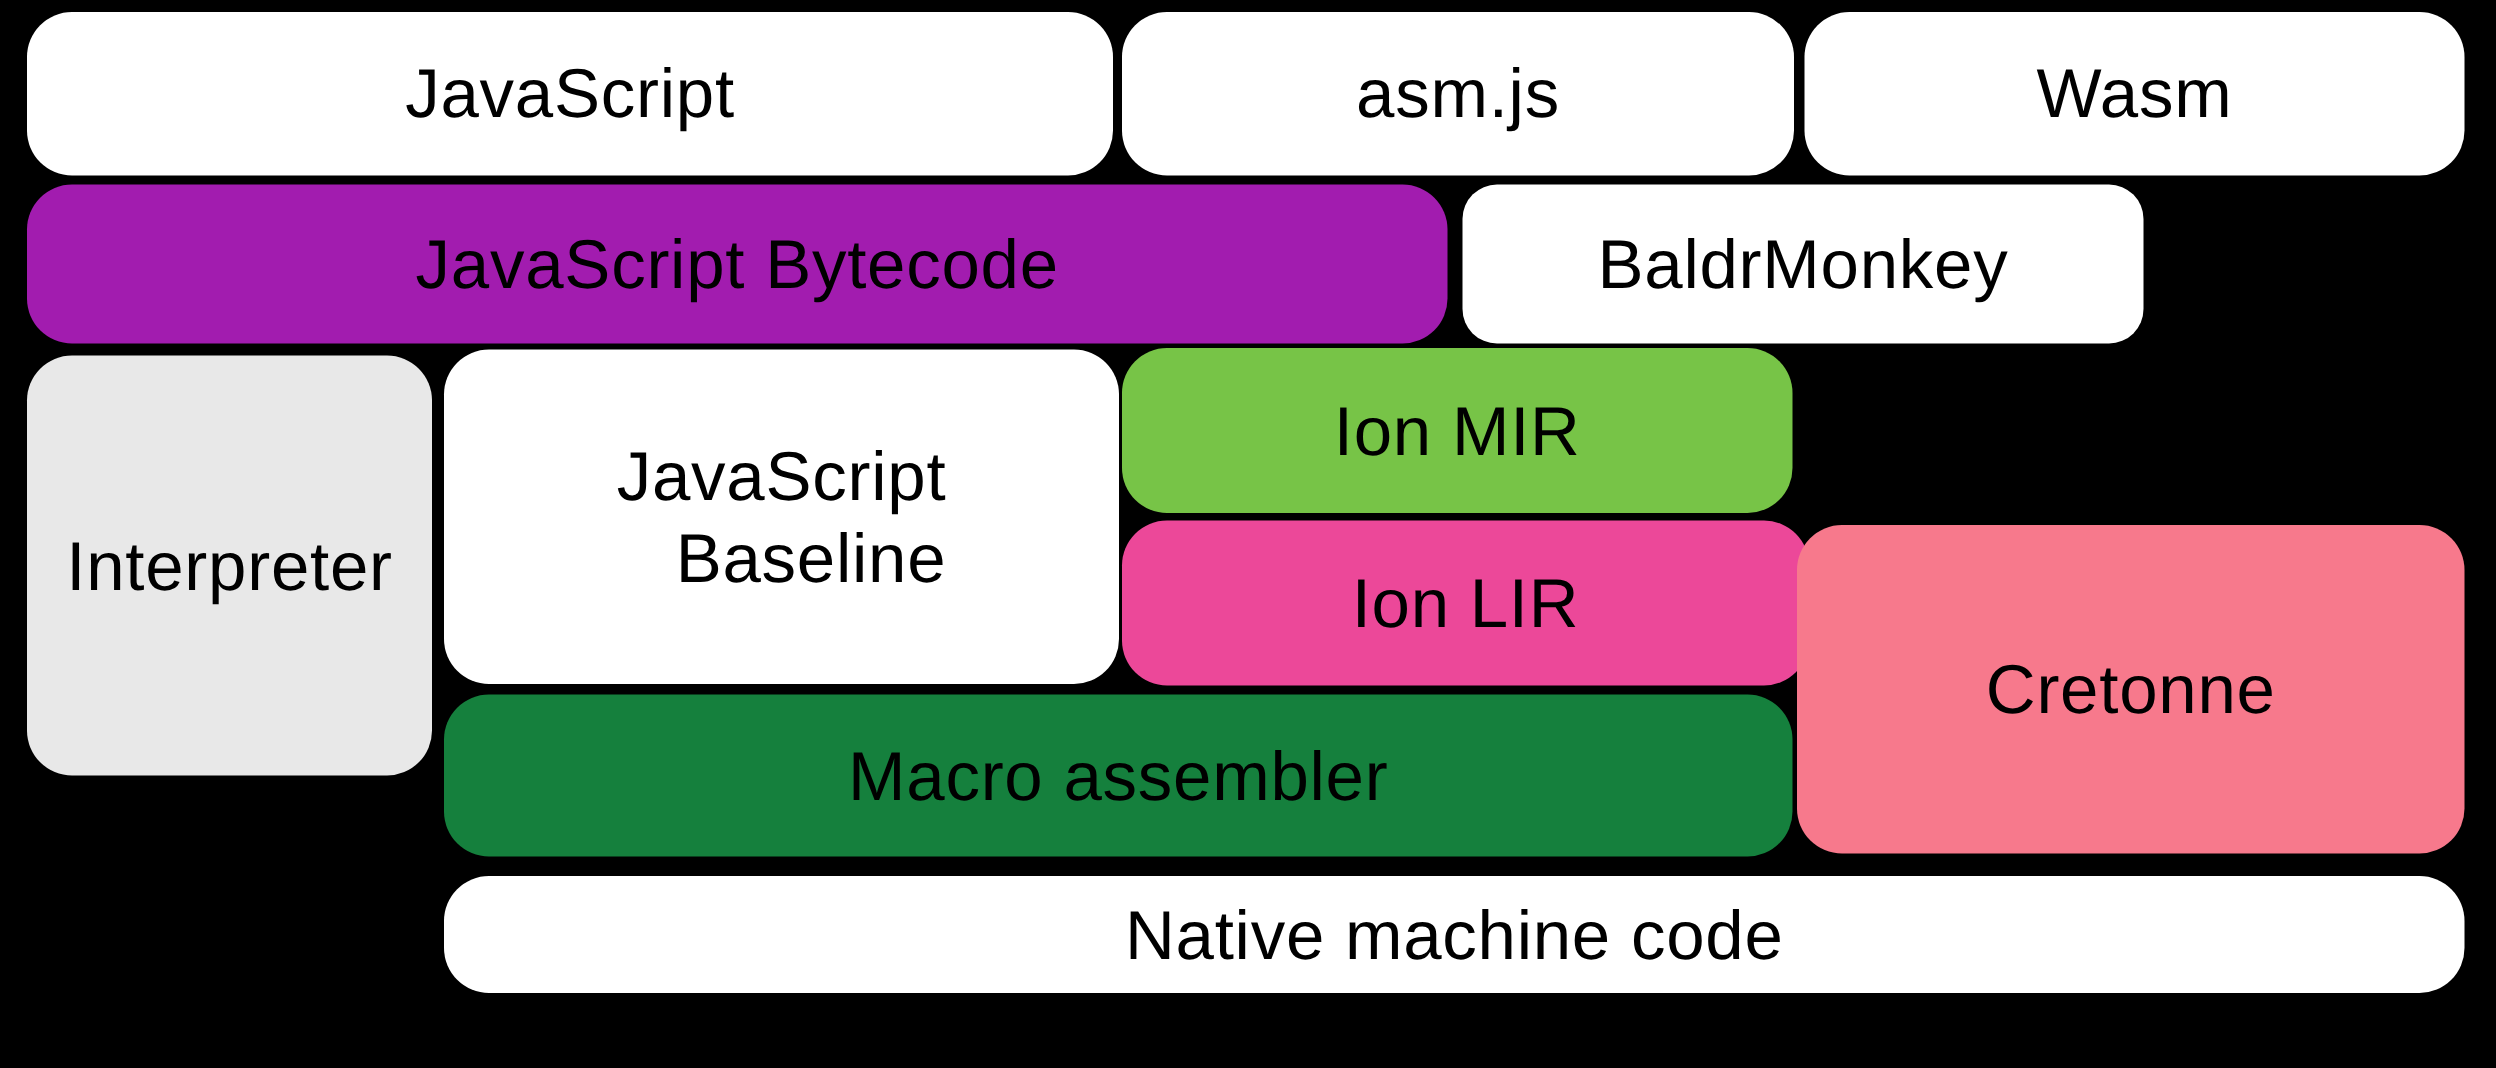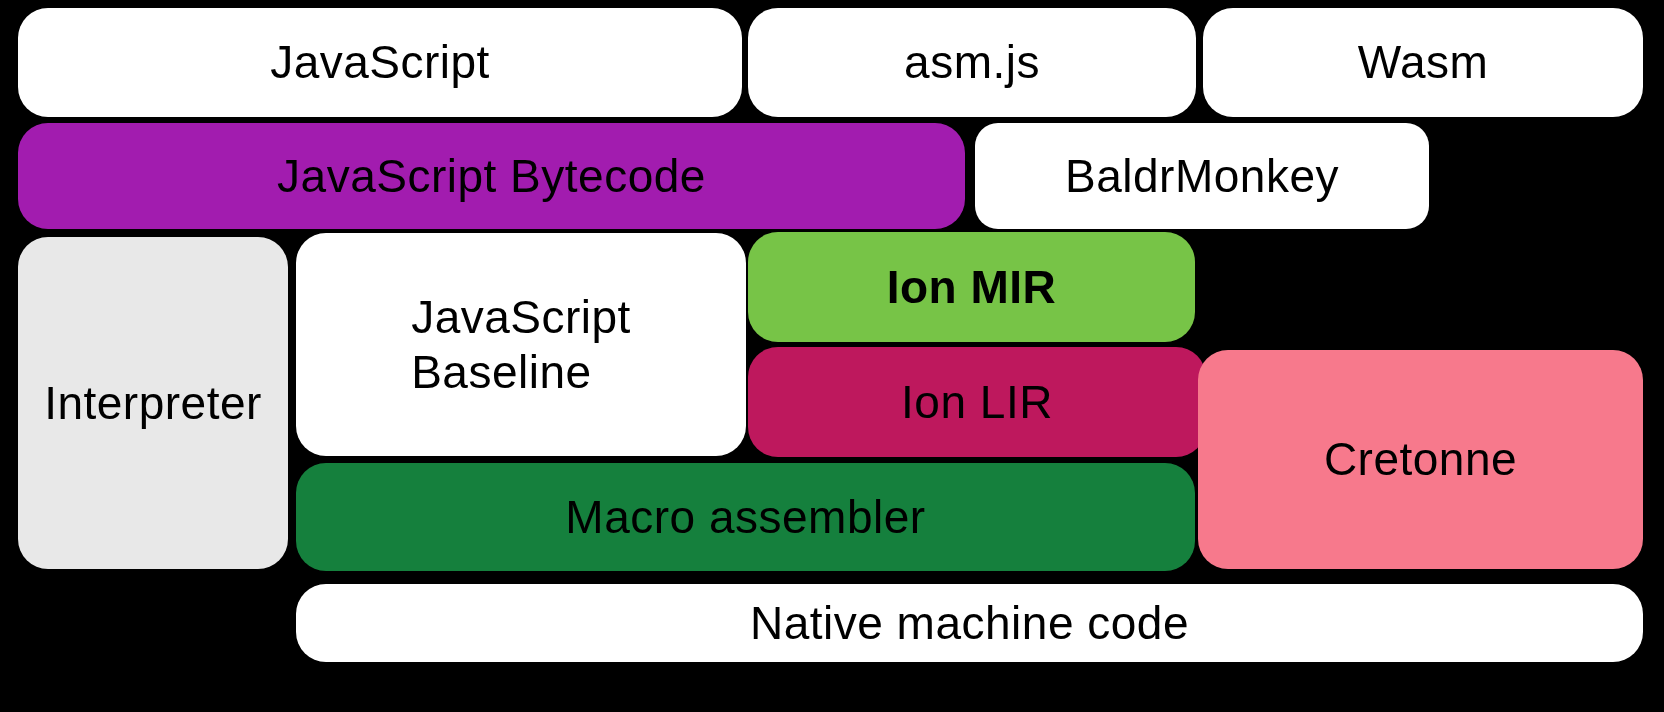--- a/index.html
+++ b/index.html
@@ -21,21 +21,21 @@
     display: flex;
     align-items: center;
     justify-content: center;
     box-sizing: border-box;
   }
   .box-label {
     color: #000000;
     font-size: 46px;
     font-weight: 400;
     line-height: 1.18;
-    text-align: left;
+    text-align: right;
     white-space: pre-line;
     letter-spacing: 0.5px;
   }
 </style>
 </head>
 <body>
 
 <div class="canvas">
   <div class="box" style="left: 18px; top: 8px; width: 724px; height: 109px; background: rgb(255, 255, 255);">
       <span class="box-label" style="color: rgb(0, 0, 0);">JavaScript</span>
@@ -45,31 +45,31 @@
     </div>
   <div class="box" style="left: 1203px; top: 8px; width: 440px; height: 109px; background: rgb(255, 255, 255);">
       <span class="box-label" style="color: rgb(0, 0, 0);">Wasm</span>
     </div>
   <div class="box" style="left: 18px; top: 123px; width: 947px; height: 106px; background: #a21caf;">
       <span class="box-label" style="color: rgb(0, 0, 0);">JavaScript Bytecode</span>
     </div>
   <div class="box" style="left: 975px; top: 123px; width: 454px; height: 106px; background: rgb(255, 255, 255); border-radius: 23px;">
       <span class="box-label" style="color: rgb(0, 0, 0);">BaldrMonkey</span>
     </div>
-  <div class="box" style="left: 18px; top: 237px; width: 270px; height: 332px; background: rgb(232, 232, 232);">
+  <div class="box" style="left: 18px; top: 237px; width: 270px; height: 280px; background: rgb(232, 232, 232);">
       <span class="box-label" style="color: rgb(0, 0, 0);">Interpreter</span>
     </div>
   <div class="box" style="left: 296px; top: 233px; width: 450px; height: 223px; background: rgb(255, 255, 255);">
       <span class="box-label" style="color: rgb(0, 0, 0);">JavaScript
 Baseline</span>
     </div>
   <div class="box" style="left: 748px; top: 232px; width: 447px; height: 110px; background: rgb(119, 196, 71);">
-      <span class="box-label" style="color: rgb(0, 0, 0); font-weight: bold;">Ion MIR</span>
+      <span class="box-label" style="color: rgb(0, 0, 0);">Ion MIR</span>
     </div>
-  <div class="box" style="left: 748px; top: 347px; width: 458px; height: 110px; background: #be185d;">
+  <div class="box" style="left: 748px; top: 347px; width: 458px; height: 110px; background: #ec4899;">
       <span class="box-label" style="color: rgb(0, 0, 0);">Ion LIR</span>
     </div>
   <div class="box" style="left: 1198px; top: 350px; width: 445px; height: 219px; background: rgb(247, 121, 140);">
       <span class="box-label" style="color: #000000;">Cretonne</span>
     </div>
   <div class="box" style="left: 296px; top: 463px; width: 899px; height: 108px; background: #15803d;">
       <span class="box-label" style="color: rgb(0, 0, 0);">Macro assembler</span>
     </div>
   <div class="box" style="left: 296px; top: 584px; width: 1347px; height: 78px; background: rgb(255, 255, 255);">
       <span class="box-label" style="color: rgb(0, 0, 0);">Native machine code</span>

